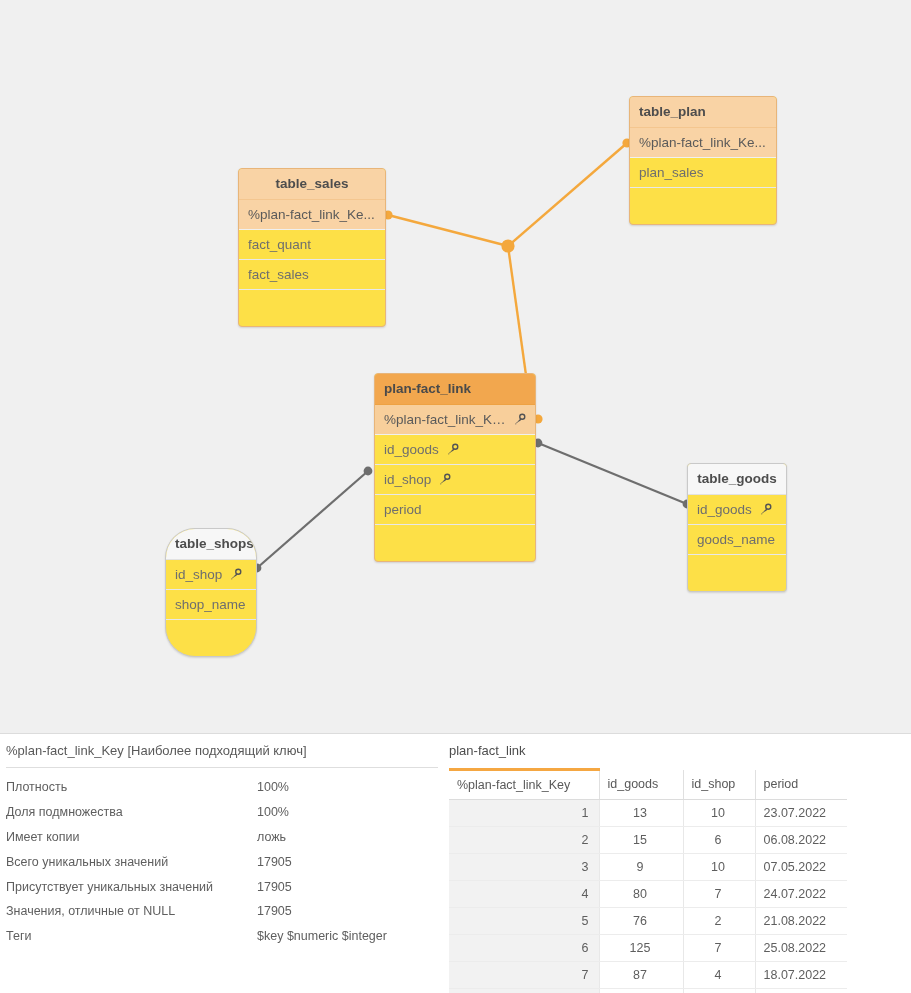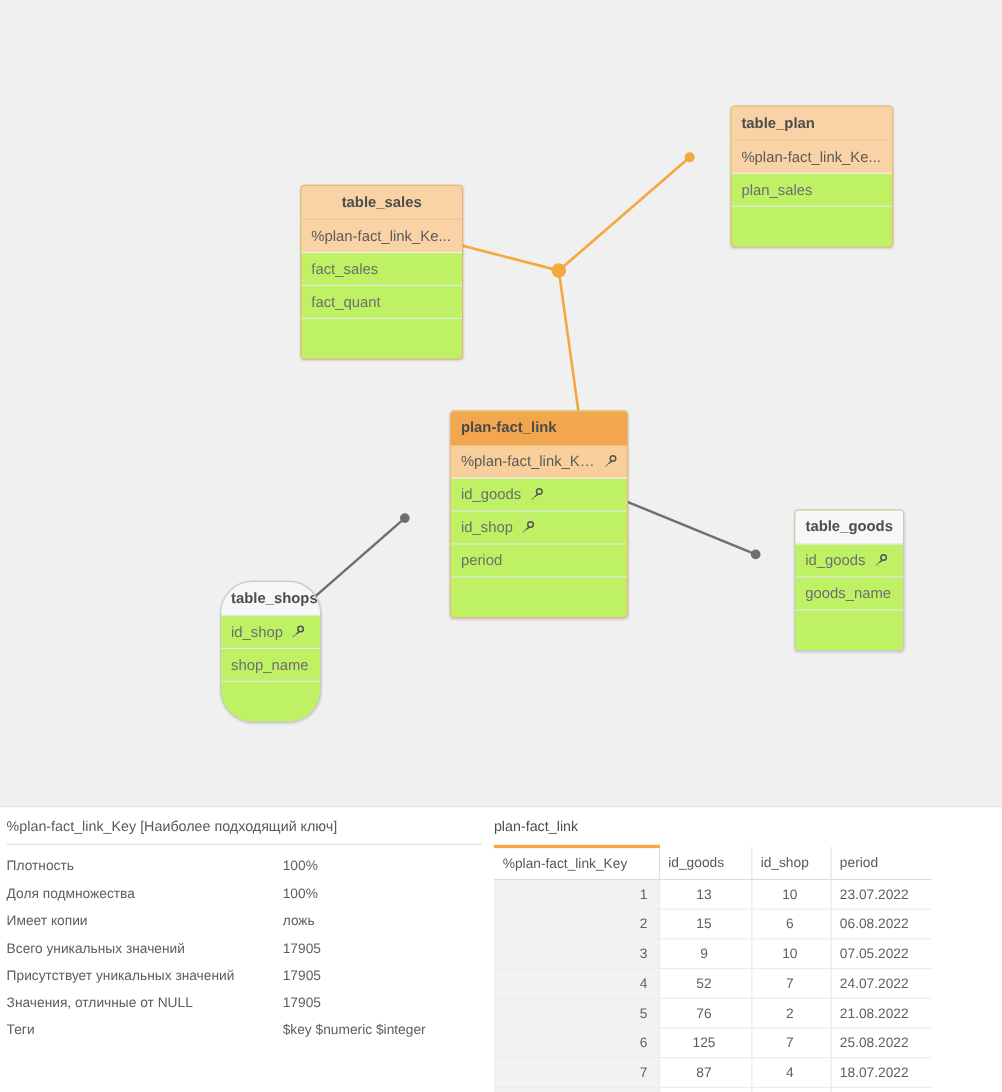--- a/index.html
+++ b/index.html
@@ -15,27 +15,26 @@
   #canvas {
     position: absolute; left: 0; top: 0;
     width: 911px; height: 733px;
     background: #f0f0f0;
     overflow: hidden;
   }
   #links { position: absolute; left: 0; top: 0; width: 911px; height: 733px; }
 
   .tbl {
     position: absolute;
-    background: #bef264;
+    background: #fde047;
     border: 1px solid #c9c9c9;
     border-radius: 4px;
     box-shadow: 0 1px 2px rgba(0,0,0,.13);
     box-sizing: border-box;
     overflow: hidden;
-    margin-left: 35px;
   }
   .tbl.orange { border-color: #e8b579; }
   .tbl .hdr {
     font-size: 13.5px;
     font-weight: bold;
     color: #4d4d4d;
     padding: 7px 9px 8px 9px;
     background: #f7f7f7;
     border-bottom: 1px solid #e2e2e2;
     white-space: nowrap;
@@ -141,24 +140,24 @@
         <circle cx="508" cy="246" r="6.6" fill="#f4a83d"></circle>
       </g>
     </svg>
 
     <div class="tbl orange" style="left:238px; top:168px; width:148px;text-align:center;">
       <div class="hdr">table_sales</div>
       <div class="fld keyrow">
         <span class="fname">%plan-fact_link_Ke...</span>
       </div>
       <div class="fld">
+        <span class="fname">fact_quant</span>
+      </div>
+      <div class="fld">
         <span class="fname">fact_sales</span>
-      </div>
-      <div class="fld">
-        <span class="fname">fact_quant</span>
       </div>
       <div class="fld pad"></div>
     </div>
 
     <div class="tbl orange" style="left:629px; top:96px; width:148px;">
       <div class="hdr">table_plan</div>
       <div class="fld keyrow">
         <span class="fname">%plan-fact_link_Ke...</span>
       </div>
       <div class="fld">
@@ -317,21 +316,21 @@
             <td>06.08.2022</td>
           </tr>
           <tr>
             <td class="keycol">3</td>
             <td class="num">9</td>
             <td class="num">10</td>
             <td>07.05.2022</td>
           </tr>
           <tr>
             <td class="keycol">4</td>
-            <td class="num">52</td>
+            <td class="num">80</td>
             <td class="num">7</td>
             <td>24.07.2022</td>
           </tr>
           <tr>
             <td class="keycol">5</td>
             <td class="num">76</td>
             <td class="num">2</td>
             <td>21.08.2022</td>
           </tr>
           <tr>

